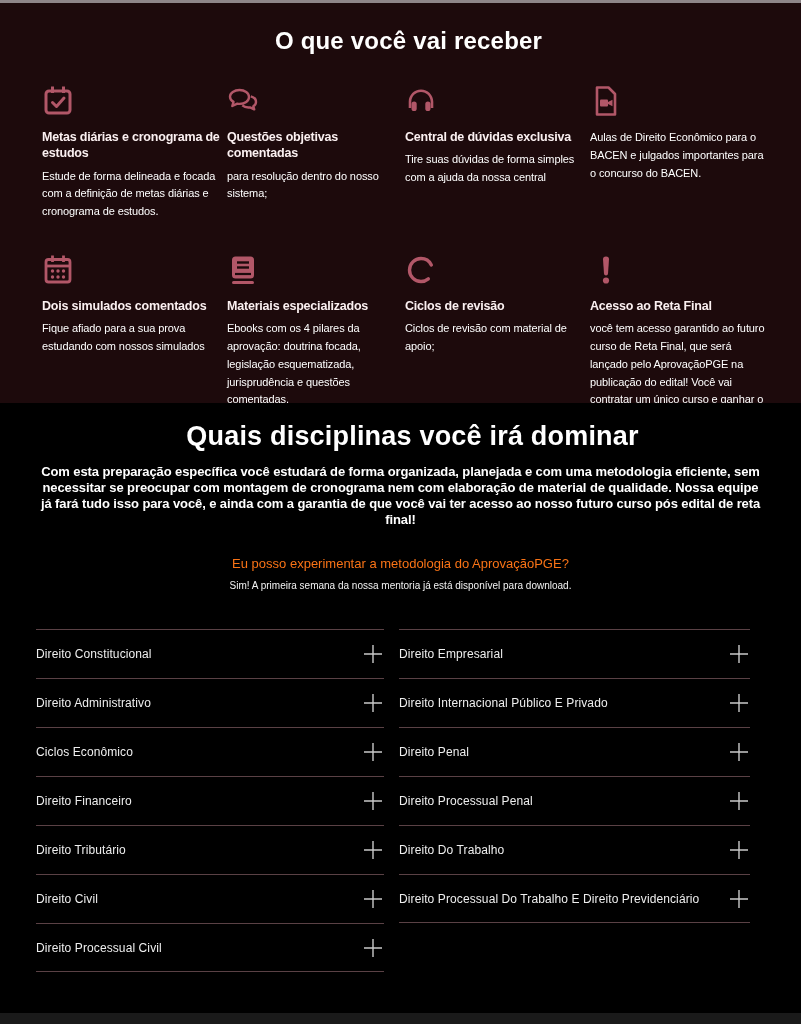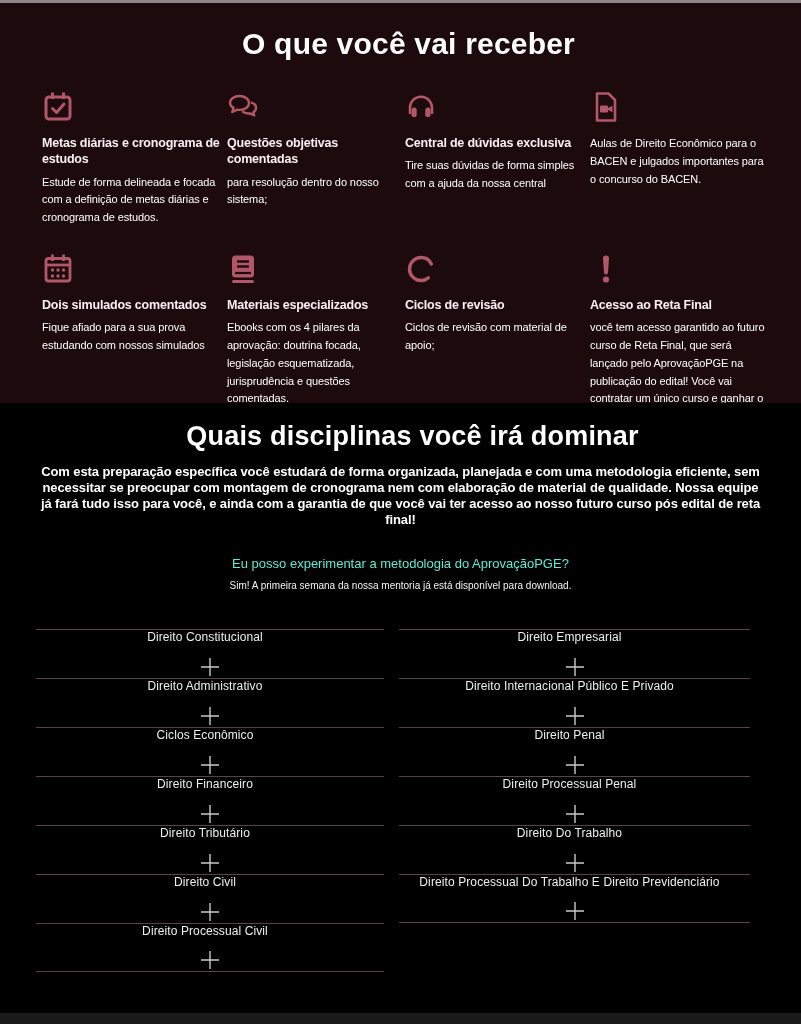--- a/index.html
+++ b/index.html
@@ -10,37 +10,37 @@
   }
   *{box-sizing:border-box;}
   html,body{margin:0;padding:0;background:#000;}
   body{font-family:"Liberation Sans","DejaVu Sans",sans-serif;}
   .page{width:801px;height:1024px;margin:0 auto;background:#000;overflow:hidden;display:flex;flex-direction:column;}
   .top-strip{height:3px;background:#8e8689;flex:none;}
   .bottom-strip{height:11px;background:#1a1a1a;flex:none;margin-top:auto;}
 
   
   .receive{height:400px;flex:none;background:var(--maroon);padding:24px 26px 0 42px;}
-  .receive h2{margin:0 0 30px;color:#fff;font-size:30px;font-weight:bold;text-align:center;letter-spacing:0.2px;}
-  .features{display:grid;grid-template-columns:185px 178px 185px 181px;row-gap:26px;}
+  .receive h2{margin:0 0 30px;color:#fff;font-size:24px;font-weight:bold;text-align:center;letter-spacing:0.2px;}
+  .features{display:grid;grid-template-columns:185px 178px 185px 181px;row-gap:33px;}
   .feature{padding-right:6px;}
   .f-icon{display:block;width:32px;height:32px;color:var(--accent);margin-bottom:12px;}
   .f-icon svg{display:block;}
   .f-title{margin:0 0 6px;color:#fbf0f1;font-size:12.5px;line-height:1.3;font-weight:bold;letter-spacing:-0.2px;}
   .f-desc{margin:0;color:#fff;font-size:11px;line-height:1.62;letter-spacing:-0.1px;}
 
   
   .disciplines{height:610px;flex:none;background:#000;padding-top:18px;}
   .disciplines h2{margin:0 0 12px;color:#fff;font-size:27px;font-weight:bold;text-align:center;letter-spacing:0.2px;padding-left:24px;}
   .intro{margin:0 auto;max-width:726px;color:#fff;font-size:13px;font-weight:bold;line-height:16px;text-align:center;letter-spacing:-0.1px;}
-  .question{margin:28px auto 0;color:#5eead4;font-size:13px;text-align:center;}
+  .question{margin:28px auto 0;color:#f97316;font-size:13px;text-align:center;}
   .answer{margin:9px auto 0;color:#f2f2f2;font-size:10px;text-align:center;}
   .accordion-cols{margin-top:38px;padding:0 51px 0 36px;display:grid;grid-template-columns:348px 351px;column-gap:15px;align-items:start;}
   .acc-col{display:flex;flex-direction:column;}
-  .acc-row{height:49px;border-top:1px solid var(--line);display:flex;align-items:center;justify-content:space-between;cursor:pointer;flex-direction:column;}
+  .acc-row{height:49px;border-top:1px solid var(--line);display:flex;align-items:center;justify-content:space-between;cursor:pointer;}
   .acc-row:last-child{border-bottom:1px solid var(--line);}
   .acc-label{color:#eeeeee;font-size:12px;letter-spacing:0.1px;padding-right:10px;}
   .plus{flex:none;width:22px;height:22px;color:var(--plus);}
   .plus svg{display:block;}
 </style>
 </head>
 <body>
 
 <div class="page">
   <div class="top-strip"></div>

